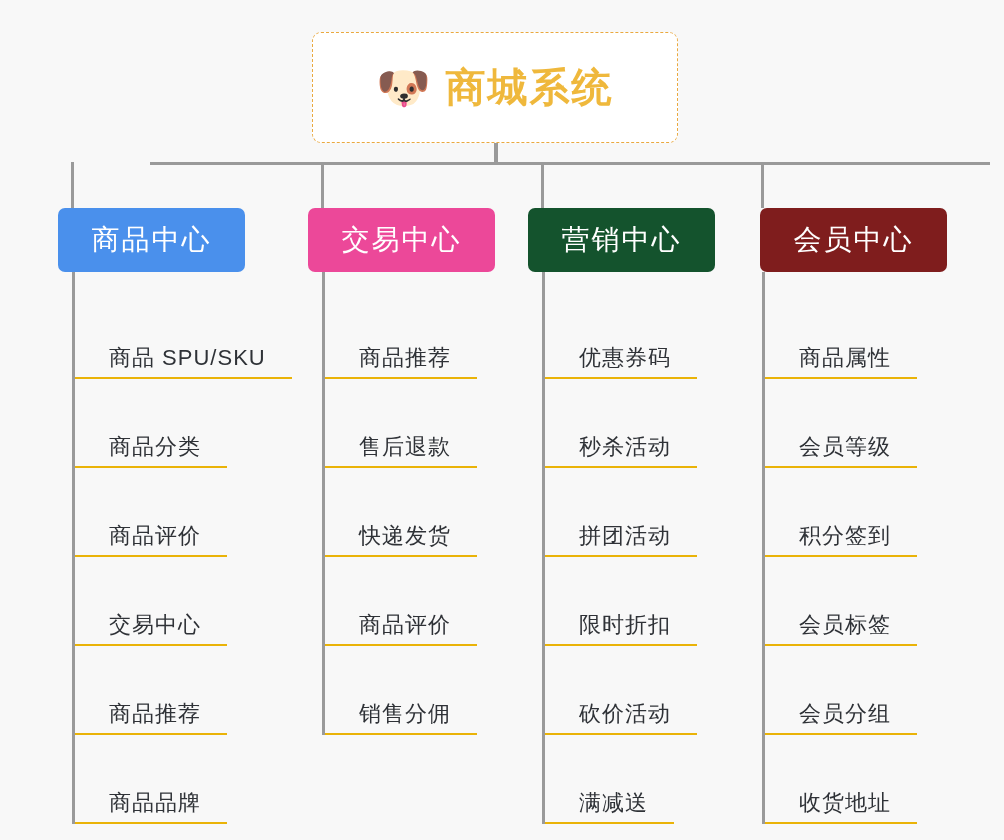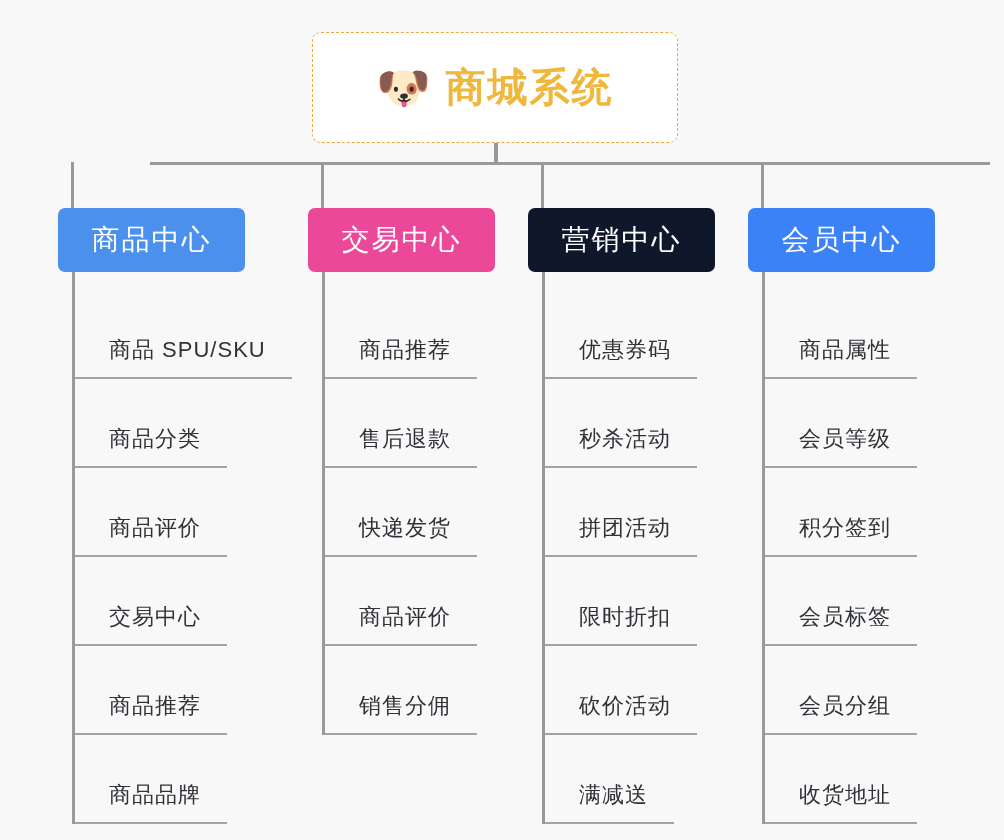--- a/index.html
+++ b/index.html
@@ -101,22 +101,22 @@
   }
 
   .leaf {
     position: relative;
     height: 89px;
     display: flex;
     align-items: flex-end;
   }
   .leaf-label-wrap {
     display: inline-block;
-    border-bottom: 2px solid #a3a3a3;
-    padding: 0 26px 12px 34px;
+    border-bottom: 2px solid #eab308;
+    padding: 0 26px 4px 34px;
   }
   .leaf-label {
     font-size: 22px;
     color: #2f3237;
     white-space: nowrap;
     letter-spacing: 1px;
   }
 </style>
 </head>
 <body>
@@ -180,21 +180,21 @@
           </div>
           <div class="leaf">
             <div class="leaf-label-wrap"><span class="leaf-label">商品评价</span></div>
           </div>
           <div class="leaf">
             <div class="leaf-label-wrap"><span class="leaf-label">销售分佣</span></div>
           </div>
         </div>
       </div>
       <div class="column" style="left: 528px;">
-        <div class="cat-header" style="background: #0f172a;">
+        <div class="cat-header" style="background: #14532d;">
           <span>营销中心</span>
         </div>
         <div class="leaf-rail">
           <div class="leaf">
             <div class="leaf-label-wrap"><span class="leaf-label">优惠券码</span></div>
           </div>
           <div class="leaf">
             <div class="leaf-label-wrap"><span class="leaf-label">秒杀活动</span></div>
           </div>
           <div class="leaf">
@@ -205,21 +205,21 @@
           </div>
           <div class="leaf">
             <div class="leaf-label-wrap"><span class="leaf-label">砍价活动</span></div>
           </div>
           <div class="leaf">
             <div class="leaf-label-wrap"><span class="leaf-label">满减送</span></div>
           </div>
         </div>
       </div>
       <div class="column" style="left: 748px;">
-        <div class="cat-header" style="background: #3b82f6;">
+        <div class="cat-header" style="background: #7f1d1d; margin-left: 12px;">
           <span>会员中心</span>
         </div>
         <div class="leaf-rail">
           <div class="leaf">
             <div class="leaf-label-wrap"><span class="leaf-label">商品属性</span></div>
           </div>
           <div class="leaf">
             <div class="leaf-label-wrap"><span class="leaf-label">会员等级</span></div>
           </div>
           <div class="leaf">

